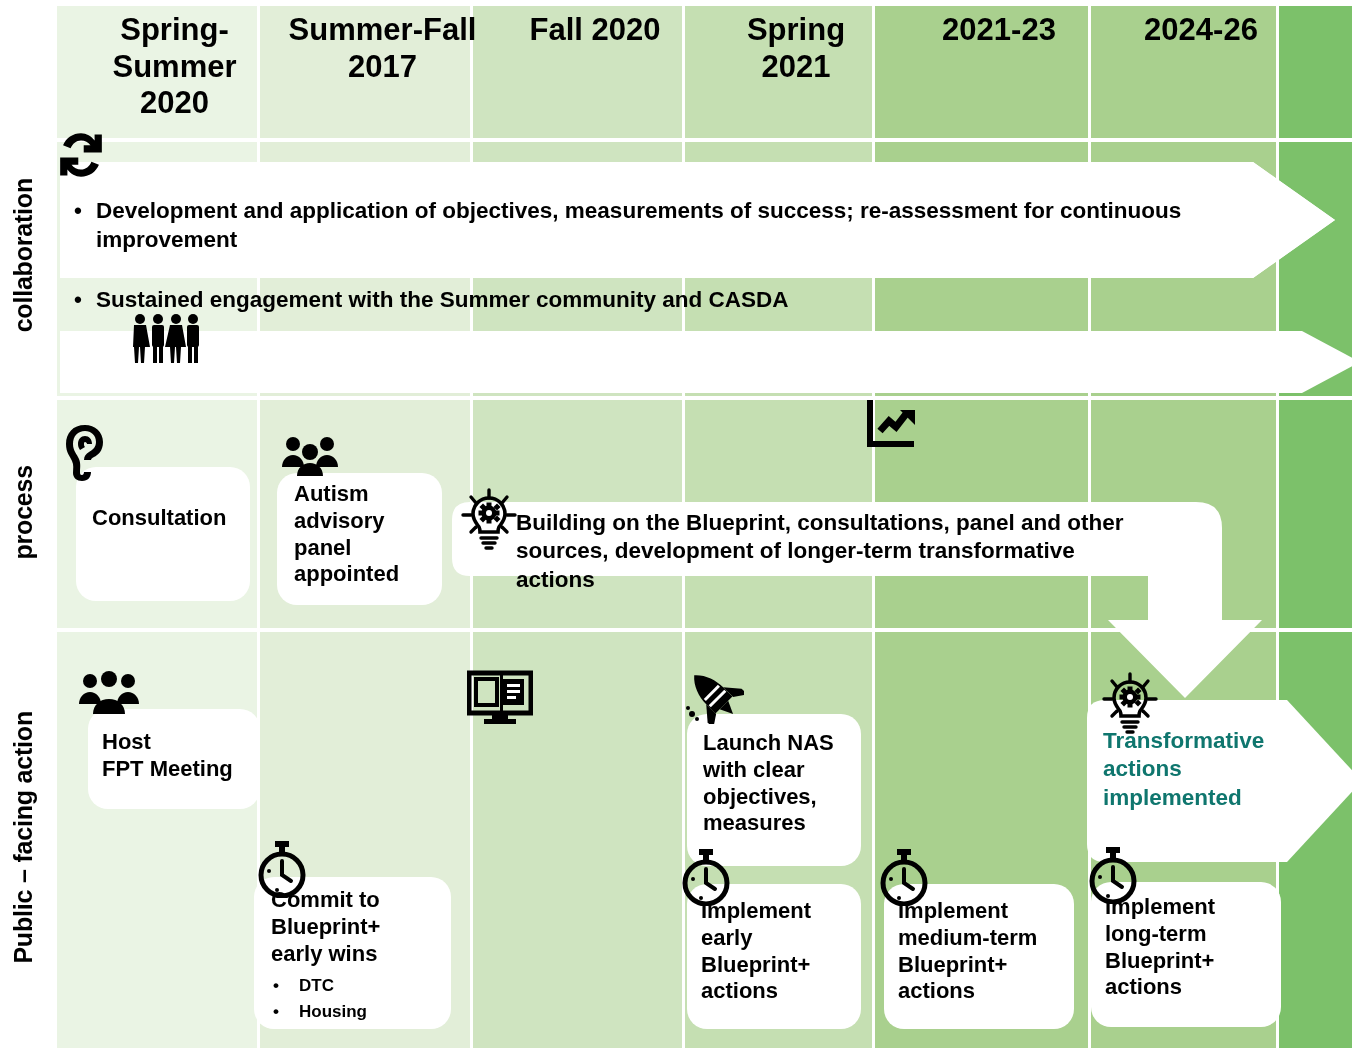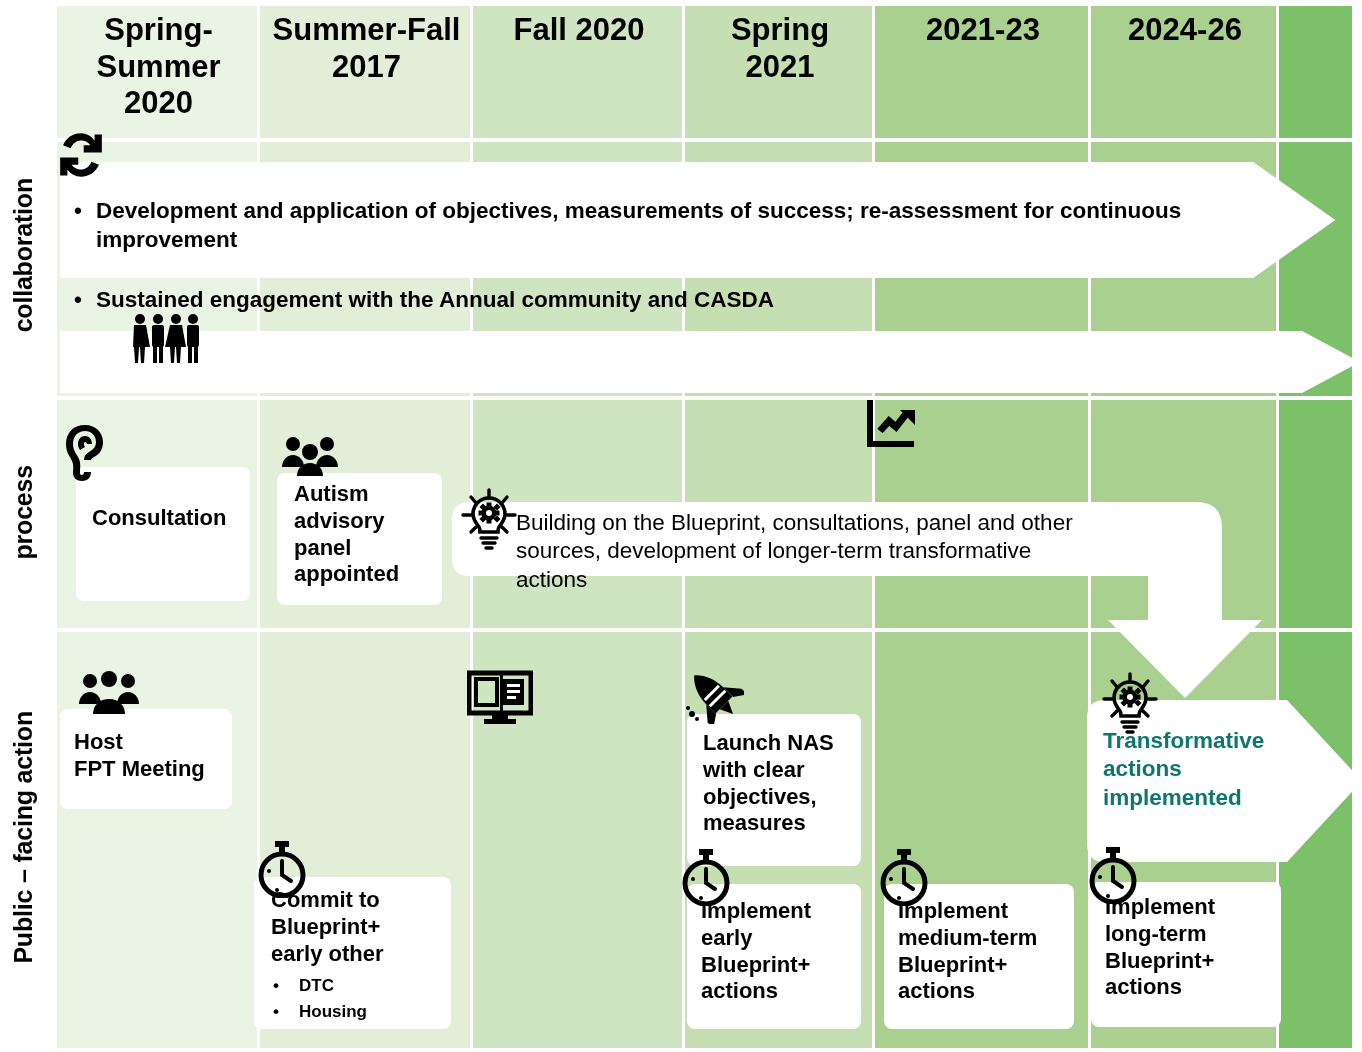--- a/index.html
+++ b/index.html
@@ -45,27 +45,28 @@
   
   .hdr{
     position:absolute;
     top:12px;
     color:#000;
     font-weight:bold;
     font-size:31px;
     line-height:1.18;
     text-align:center;
     z-index:6;
+    padding-left:16px;
   }
 
   
   .box{
     position:absolute;
     background:#ffffff;
-    border-radius:8px;
+    border-radius:20px;
     box-sizing:border-box;
     z-index:5;
     color:#000;
   }
   .box .txt{
     font-weight:bold;
     font-size:22px;
     line-height:1.22;
     white-space:pre-line;
   }
@@ -145,21 +146,21 @@
       <path d="M0,0 H1193 V-0 L1193,0 V0 H1193 L1275,58 L1193,116 V116 H0 Z" fill="#ffffff"></path>
       <path d="M0,0 H1193 L1275,58 L1193,116 H0 Z" fill="#ffffff"></path>
     </svg>
     <div class="label" style="left:14px;top:6px;width:1180px;font-size:22.5px;line-height:1.28;">
       <div class="bul">
         <div class="dot">•</div>
         <div class="bt">Development and application of objectives, measurements of success; re-assessment for continuous improvement</div>
       </div>
       <div class="bul" style="margin-top:3px;">
         <div class="dot">•</div>
-        <div class="bt">Sustained engagement with the Annual community and CASDA</div>
+        <div class="bt">Sustained engagement with the Summer community and CASDA</div>
       </div>
     </div>
   </div>
 
   <div class="icon" style="left:52px;top:126px;">
     <svg width="58" height="58" viewBox="0 0 64 64">
       <path d="M32 8c-9 0-16.6 5.4-19.8 13.2l8.3 3.4C22.6 19.5 26.9 16 32 16c4.3 0 8.1 2.1 10.4 5.3l-7.4 0 0 8 20 0 0-20-8 0 0 6.6C43.4 11.2 38.1 8 32 8z" fill="#000"></path>
       <path d="M32 56c9 0 16.6-5.4 19.8-13.2l-8.3-3.4C41.4 44.5 37.1 48 32 48c-4.3 0-8.1-2.1-10.4-5.3l7.4 0 0-8-20 0 0 20 8 0 0-6.6C20.6 52.8 25.9 56 32 56z" fill="#000"></path>
     </svg>
   </div>
@@ -222,21 +223,21 @@
     <svg width="62" height="54" viewBox="0 0 62 54">
       <path d="M4 2v44h44" stroke="#000" stroke-width="6" fill="none"></path>
       <path d="M14 33l9-10 7 6 10-13" stroke="#000" stroke-width="7" fill="none" stroke-linejoin="miter"></path>
       <path d="M34 12h15v15z" fill="#000"></path>
     </svg>
   </div>
 
   <svg style="position:absolute;left:452px;top:502px;z-index:4;" width="834" height="196" viewBox="0 0 834 196">
     <path d="M18,0 H744 Q770,0 770,26 V118 H810 L733,196 L656,118 H696 V74 H18 Q0,74 0,56 V18 Q0,0 18,0 Z" fill="#ffffff"></path>
   </svg>
-  <div style="position:absolute;left:516px;top:509px;width:700px;z-index:6;font-weight:normal;font-size:22.5px;line-height:1.26;white-space:pre-line;color:#000;">Building on the Blueprint, consultations, panel and other
+  <div style="position:absolute;left:516px;top:509px;width:700px;z-index:6;font-weight:bold;font-size:22.5px;line-height:1.26;white-space:pre-line;color:#000;">Building on the Blueprint, consultations, panel and other
 sources, development of longer-term transformative
 actions</div>
   <div class="icon" style="left:460px;top:488px;">
     <svg width="58" height="62" viewBox="0 0 58 62">
       <g stroke="#000" stroke-width="3.4" stroke-linecap="round" fill="none">
         <line x1="29" y1="2" x2="29" y2="10"></line>
         <line x1="11" y1="9" x2="16" y2="15"></line>
         <line x1="47" y1="9" x2="42" y2="15"></line>
         <line x1="3" y1="27" x2="11" y2="27"></line>
         <line x1="55" y1="27" x2="47" y2="27"></line>
@@ -257,41 +258,41 @@
           <rect x="34.5" y="22.5" width="5" height="5"></rect>
         <rect x="20.5" y="16.5" width="5" height="5" transform="rotate(-45 23 19)"></rect>
         <rect x="34.5" y="16.5" width="5" height="5" transform="rotate(45 37 19)"></rect>
         <rect x="20.5" y="28.5" width="5" height="5" transform="rotate(45 23 31)"></rect>
         <rect x="34.5" y="28.5" width="5" height="5" transform="rotate(-45 37 31)"></rect>
       </g>
       <circle cx="29" cy="25" r="3" fill="#fff"></circle>
     </svg>
   </div>
 
-  <div class="box" style="left:60px;top:709px;width:172px;height:100px;">
+  <div class="box" style="left:88px;top:709px;width:172px;height:100px;">
     <div class="txt" style="position:absolute;left:14px;top:20px;width:150px;">Host
 FPT Meeting</div>
   </div>
   <div class="icon" style="left:78px;top:671px;">
     <svg width="62" height="44" viewBox="0 0 62 44">
       <g fill="#000">
         <circle cx="12" cy="10" r="7"></circle>
         <path d="M1 33c0-7 5-12 11-12s11 5 11 12z"></path>
         <circle cx="50" cy="10" r="7"></circle>
         <path d="M39 33c0-7 5-12 11-12s11 5 11 12z"></path>
         <circle cx="31" cy="8" r="8"></circle>
         <path d="M15 43c0-9 7-15 16-15s16 6 16 15z"></path>
       </g>
     </svg>
   </div>
 
   <div class="box" style="left:254px;top:877px;width:197px;height:152px;">
     <div class="txt" style="position:absolute;left:17px;top:10px;width:176px;">Commit to
 Blueprint+
-early other</div>
+early wins</div>
     <div style="position:absolute;left:19px;top:96px;width:170px;font-size:17px;font-weight:bold;line-height:1.55;">
       <div class="bul">
         <div class="dot" style="width:26px;flex:0 0 26px;">•</div>
         <div class="bt">DTC</div>
       </div>
       <div class="bul">
         <div class="dot" style="width:26px;flex:0 0 26px;">•</div>
         <div class="bt">Housing</div>
       </div>
     </div>

